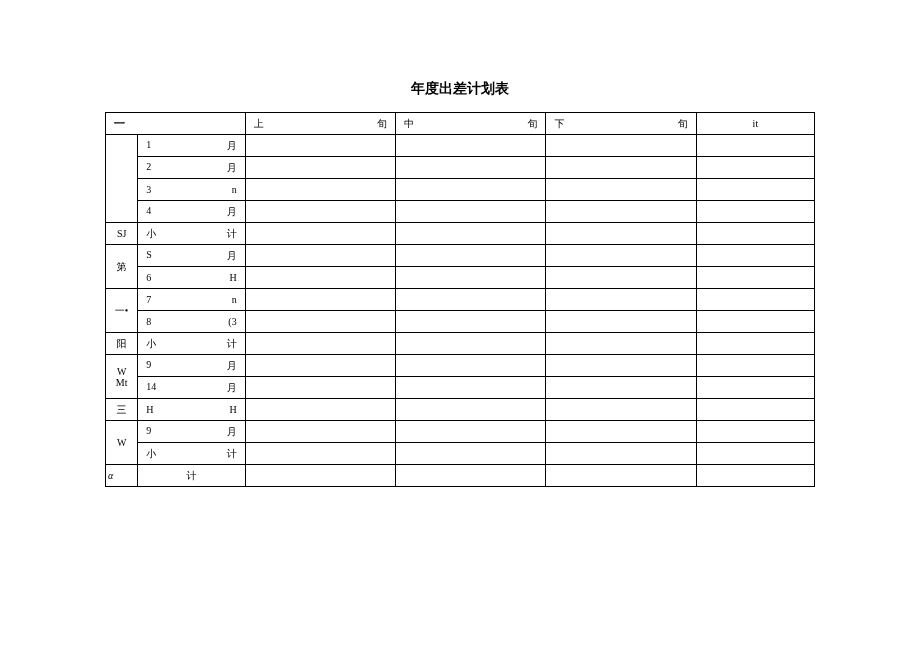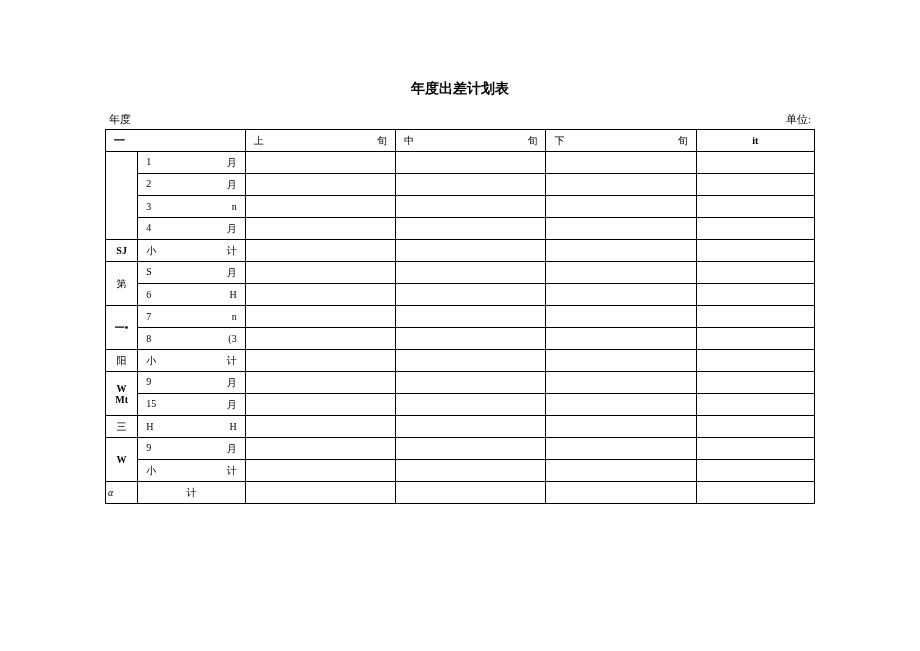--- a/index.html
+++ b/index.html
@@ -35,41 +35,37 @@
     }
     td {
       border: 1px solid #000;
       height: 22px;
       vertical-align: middle;
       text-align: center;
       font-size: 10px;
     }
     td.head-label { font-weight: bold; font-size: 11px; }
     td.it { font-style: italic; font-size: 10px; }
-    td.bld { font-weight: bold; }
+    td.bld { font-weight: normal; }
     .flex-between {
       display: flex;
       justify-content: space-between;
       padding: 0 8px;
     }
     .col-group { width: 30px; }
     .col-month { width: 70px; }
     .col-period { width: 140px; }
     .col-total { width: 110px; }
   </style>
 </head>
 <body>
 
 <div class="sheet">
   <div class="title">年度出差计划表</div>
 
-  <div class="meta">
-    <span>年度</span>
-    <span>单位:</span>
-  </div>
 
   <table>
     <colgroup>
       <col class="col-group">
         <col class="col-group">
       <col class="col-month">
       <col class="col-period">
         <col class="col-period">
         <col class="col-period">
       <col class="col-total">
@@ -238,21 +234,21 @@
             </div>
       </td>
       <td></td>
           <td></td>
           <td></td>
           <td></td>
     </tr>
     <tr>
       <td colspan="2">
         <div class="flex-between bld">
-              <span>15</span>
+              <span>14</span>
               <span>月</span>
             </div>
       </td>
       <td></td>
           <td></td>
           <td></td>
           <td></td>
     </tr>
     <tr>
       <td>三</td>

